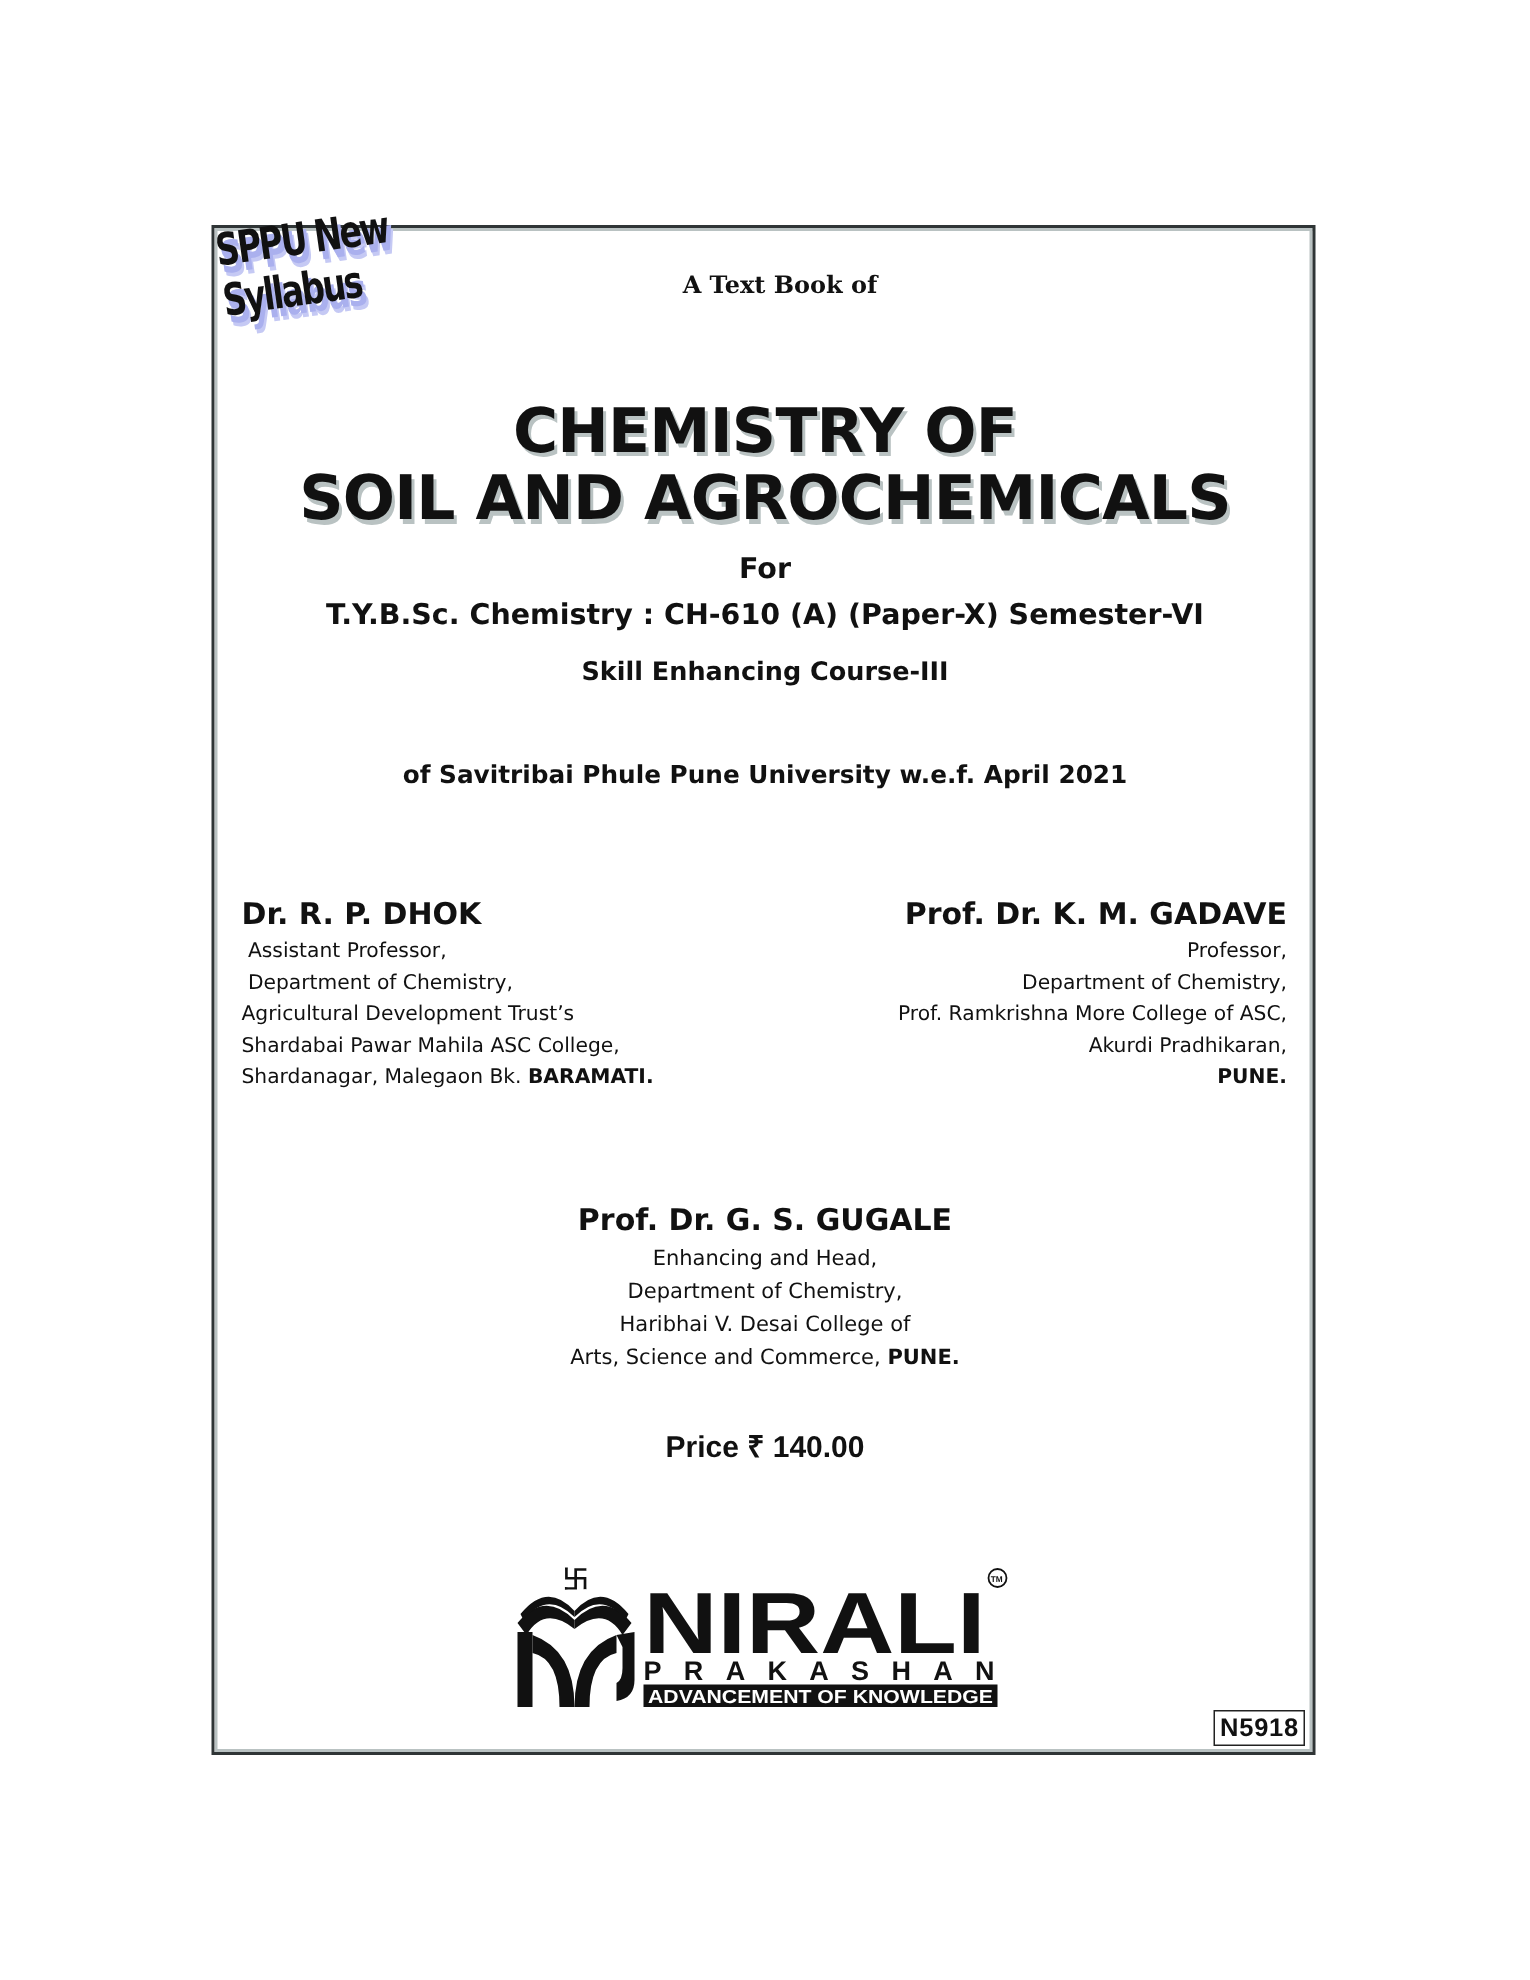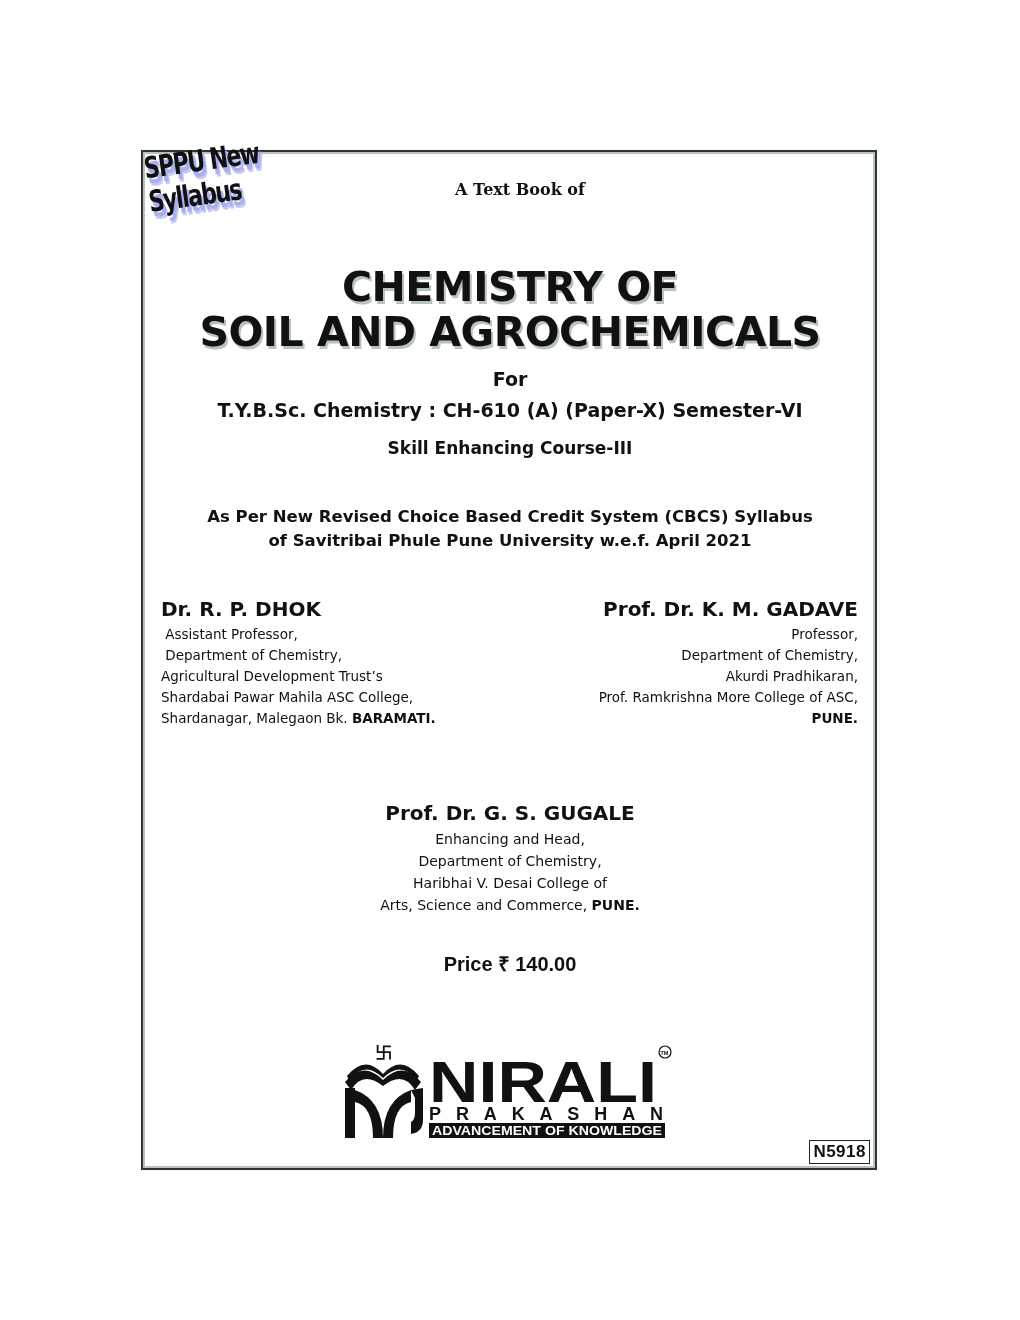--- a/index.html
+++ b/index.html
@@ -49,39 +49,38 @@
 <div class="abs textbook">A Text Book of</div>
 
 <div class="abs center title t1">CHEMISTRY OF</div>
 <div class="abs center title t2">SOIL AND AGROCHEMICALS</div>
 
 <div class="abs center for">For</div>
 <div class="abs center course">T.Y.B.Sc. Chemistry : CH-610 (A) (Paper-X) Semester-VI</div>
 <div class="abs center skill">Skill Enhancing Course-III</div>
 
 <div class="abs center asper">
-  <div>As Per New Revised Choice Based Credit System (CBCS) Syllabus</div>
   <div>of Savitribai Phule Pune University w.e.f. April 2021</div>
 </div>
 
 <div class="abs author-left">
   <div class="aname">Dr. R. P. DHOK</div>
   <div style="white-space:pre"> Assistant Professor,</div>
   <div style="white-space:pre"> Department of Chemistry,</div>
   <div>Agricultural Development Trust’s</div>
   <div>Shardabai Pawar Mahila ASC College,</div>
   <div style="white-space:pre"><span>Shardanagar, Malegaon Bk. </span><b>BARAMATI.</b></div>
 </div>
 
 <div class="abs author-right">
   <div class="aname">Prof. Dr. K. M. GADAVE</div>
   <div>Professor,</div>
   <div>Department of Chemistry,</div>
+  <div>Prof. Ramkrishna More College of ASC,</div>
   <div>Akurdi Pradhikaran,</div>
-  <div>Prof. Ramkrishna More College of ASC,</div>
   <div><b>PUNE.</b></div>
 </div>
 
 <div class="abs center author-mid">
   <div class="aname">Prof. Dr. G. S. GUGALE</div>
   <div>Enhancing and Head,</div>
   <div>Department of Chemistry,</div>
   <div>Haribhai V. Desai College of</div>
   <div style="white-space:pre"><span>Arts, Science and Commerce, </span><b>PUNE.</b></div>
 </div>

